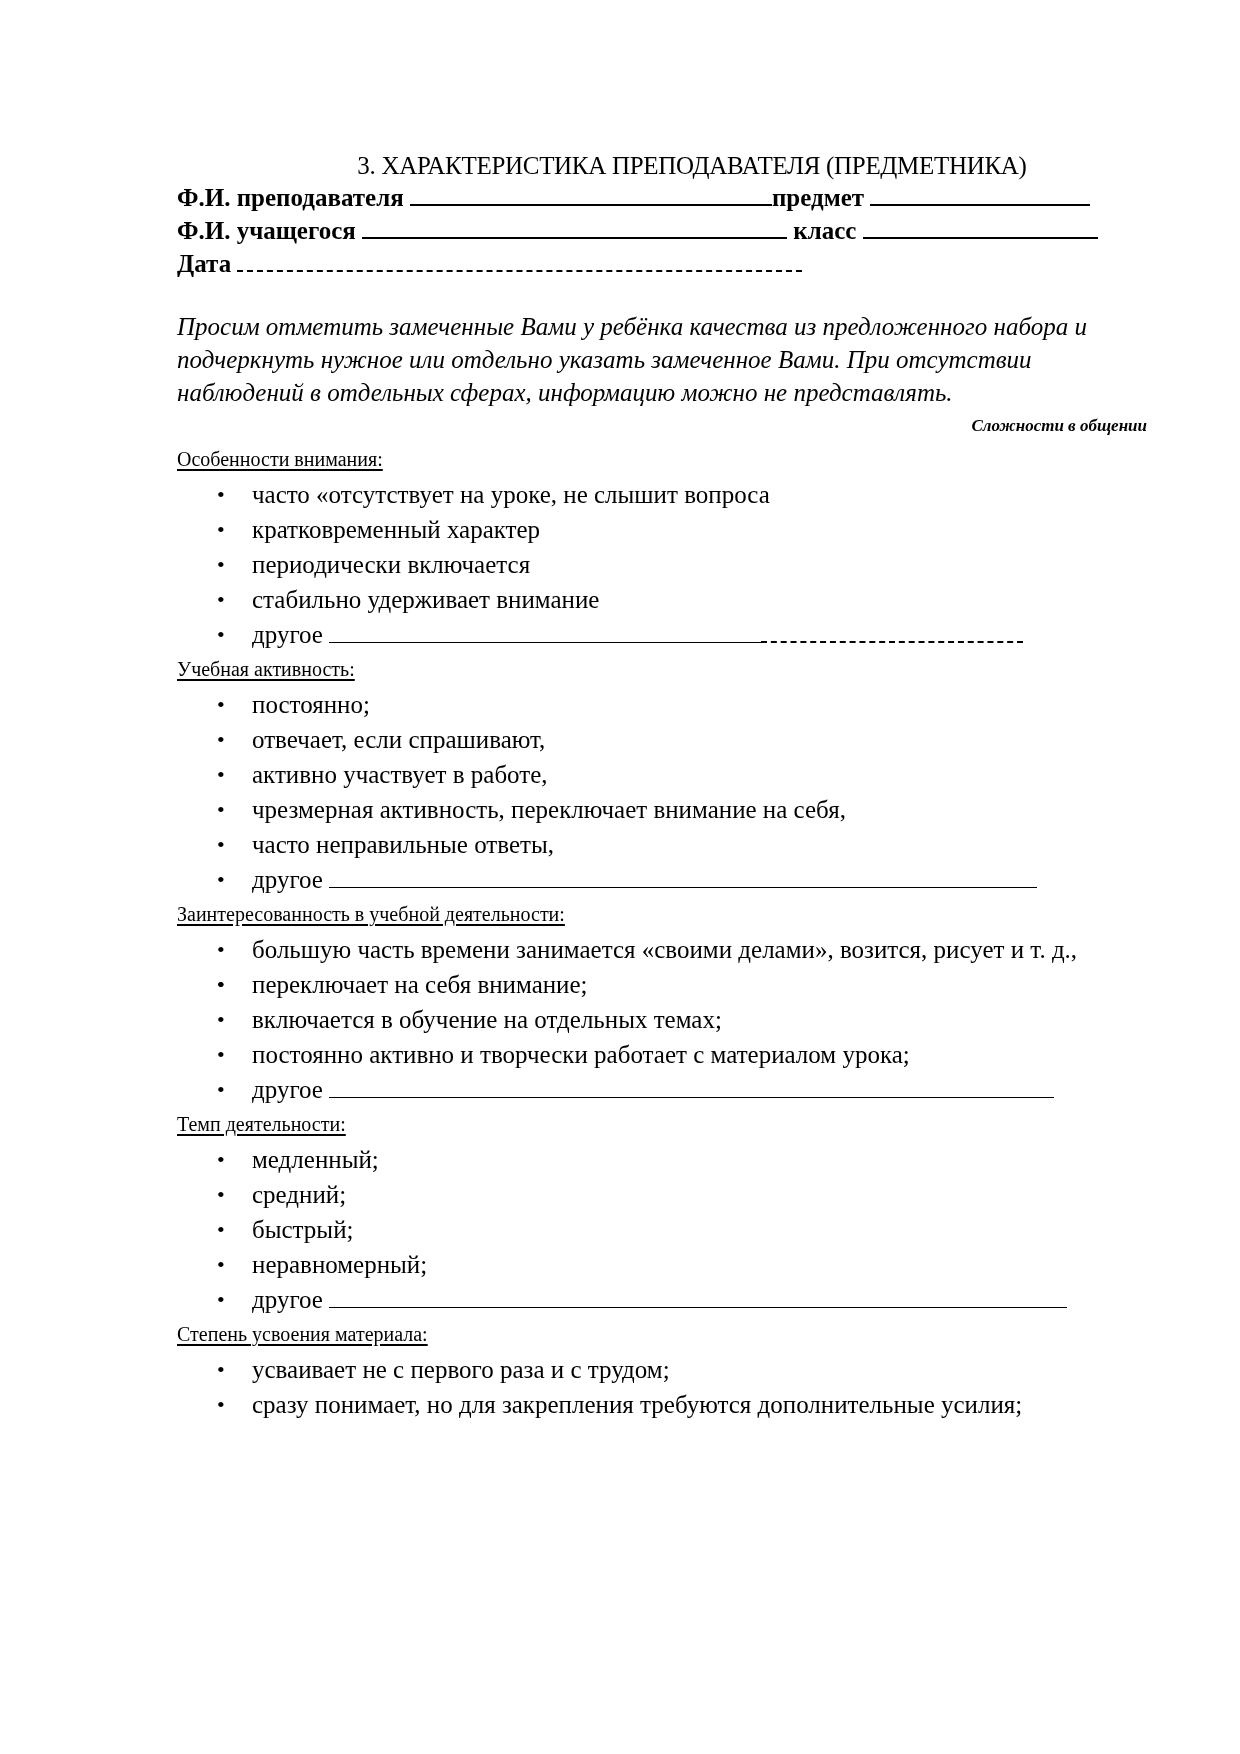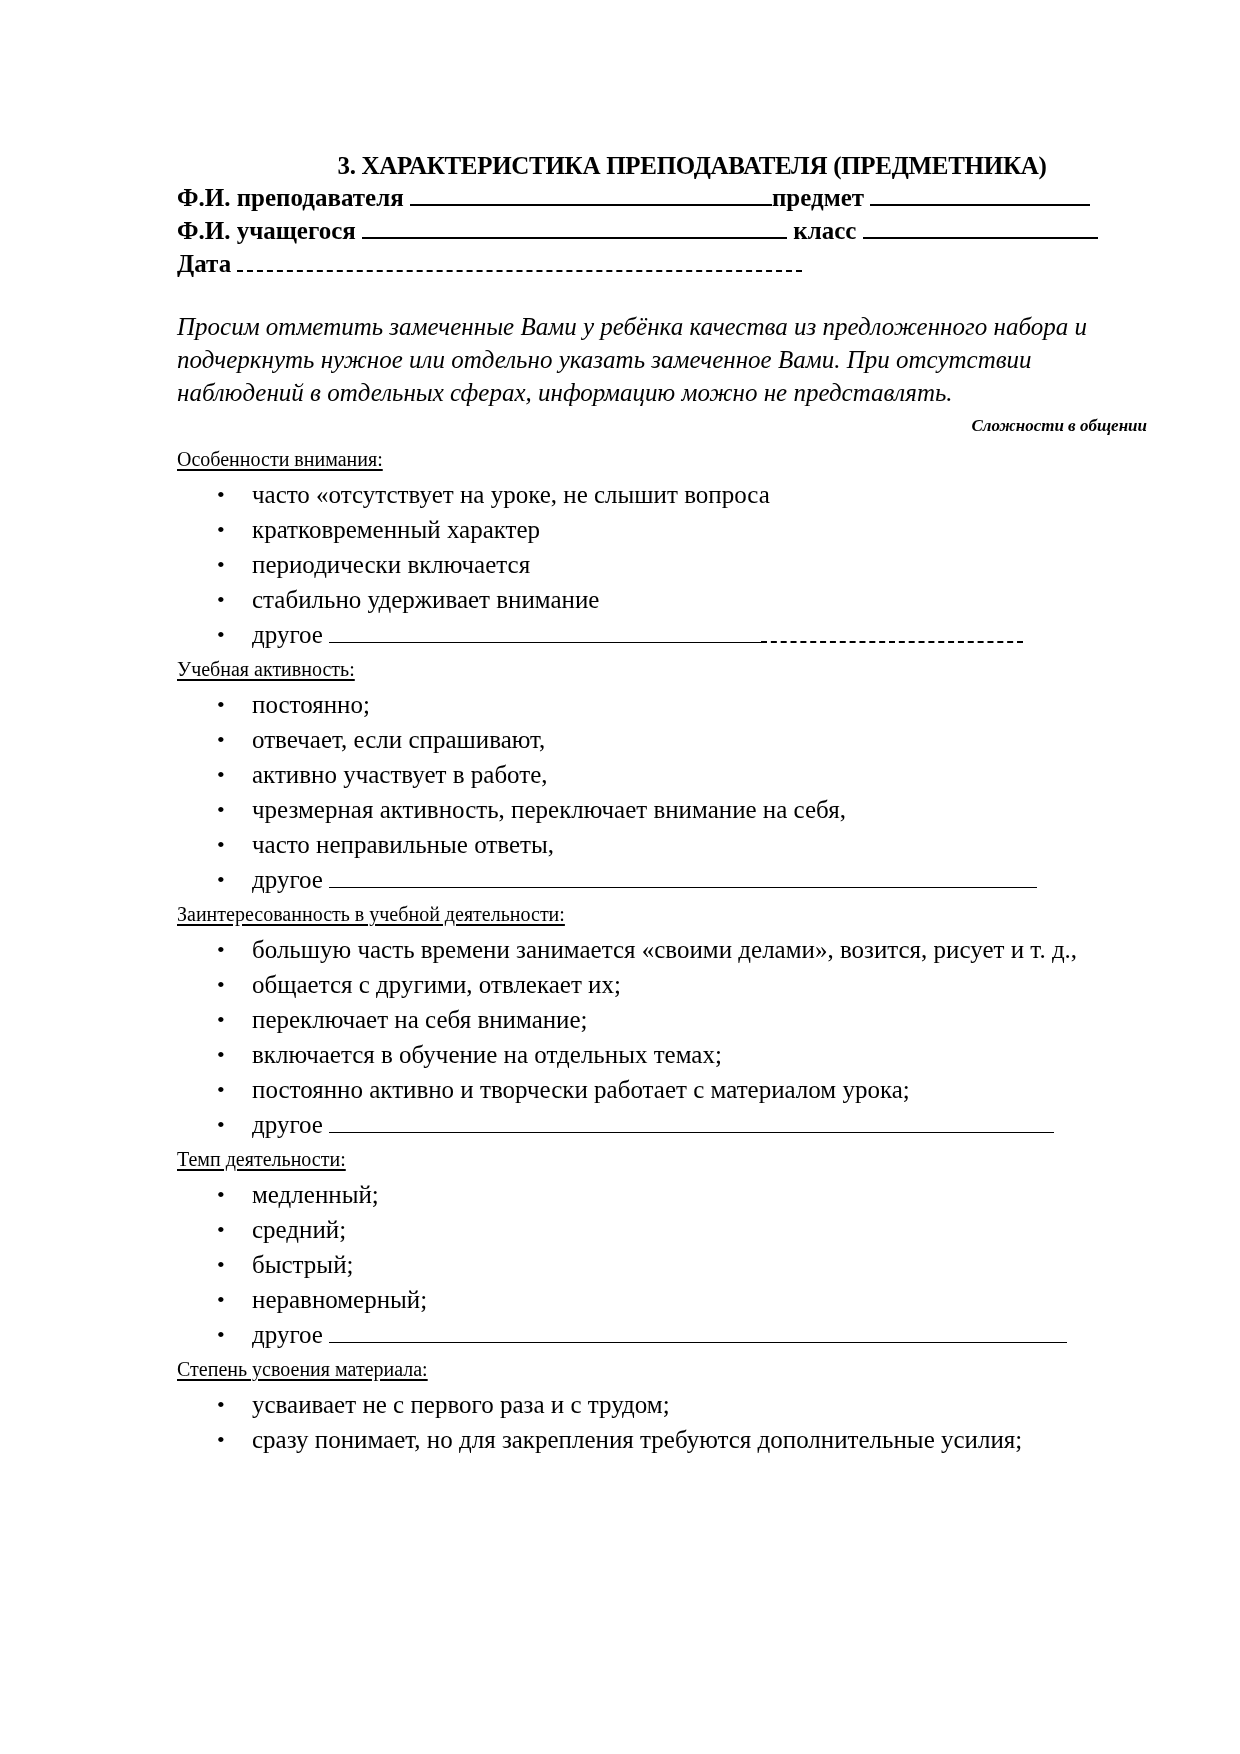--- a/index.html
+++ b/index.html
@@ -2,21 +2,21 @@
 <html><head>
   <meta charset="utf-8">
   <style>
     html, body { margin: 0; padding: 0; background: #ffffff; }
     body {
       width: 1240px; height: 1754px; position: relative; overflow: hidden;
       font-family: "Liberation Serif", "DejaVu Serif", serif; color: #000;
     }
     .page { position: absolute; left: 177px; top: 150px; width: 970px; }
     .title {
-      text-align: center; font-weight: bold; font-size: 25px; line-height: 31px;
+      text-align: center; font-weight: normal; font-size: 25px; line-height: 31px;
       margin: 0 0 0 60px; letter-spacing: -0.3px;
     }
     .field-row { font-weight: bold; font-size: 25px; line-height: 33px; white-space: nowrap; }
     .blank { display: inline-block; border-bottom: 2px solid #000; height: 20px; vertical-align: baseline; }
     .blank.dashed { border-bottom: 2px dashed #000; }
     .intro {
       margin-top: 30px; font-style: italic; font-size: 25px; line-height: 33px;
     }
     .subtitle {
       text-align: right; font-style: italic; font-weight: bold; font-size: 17px; line-height: 33px;
@@ -83,21 +83,21 @@
       <li><span class="bullet">•</span><span>чрезмерная активность, переключает внимание на себя,</span></li>
       <li><span class="bullet">•</span><span>часто неправильные ответы,</span></li>
       <li><span class="bullet">•</span><span>другое</span><span class="other-line" style="width:708px"></span></li>
     </ul>
   </div>
 
   <div>
     <div class="section-heading">Заинтересованность в учебной деятельности:</div>
     <ul class="items">
       <li><span class="bullet">•</span><span>большую часть времени занимается «своими делами», возится, рисует и т. д.,</span></li>
-      <li><span class="bullet">•</span><span>общается с другими, отвлекает их;</span></li>
+      <li><span class="bullet">•</span></li>
       <li><span class="bullet">•</span><span>переключает на себя внимание;</span></li>
       <li><span class="bullet">•</span><span>включается в обучение на отдельных темах;</span></li>
       <li><span class="bullet">•</span><span>постоянно активно и творчески работает с материалом урока;</span></li>
       <li><span class="bullet">•</span><span>другое</span><span class="other-line" style="width:725px"></span></li>
     </ul>
   </div>
 
   <div>
     <div class="section-heading">Темп деятельности:</div>
     <ul class="items">

